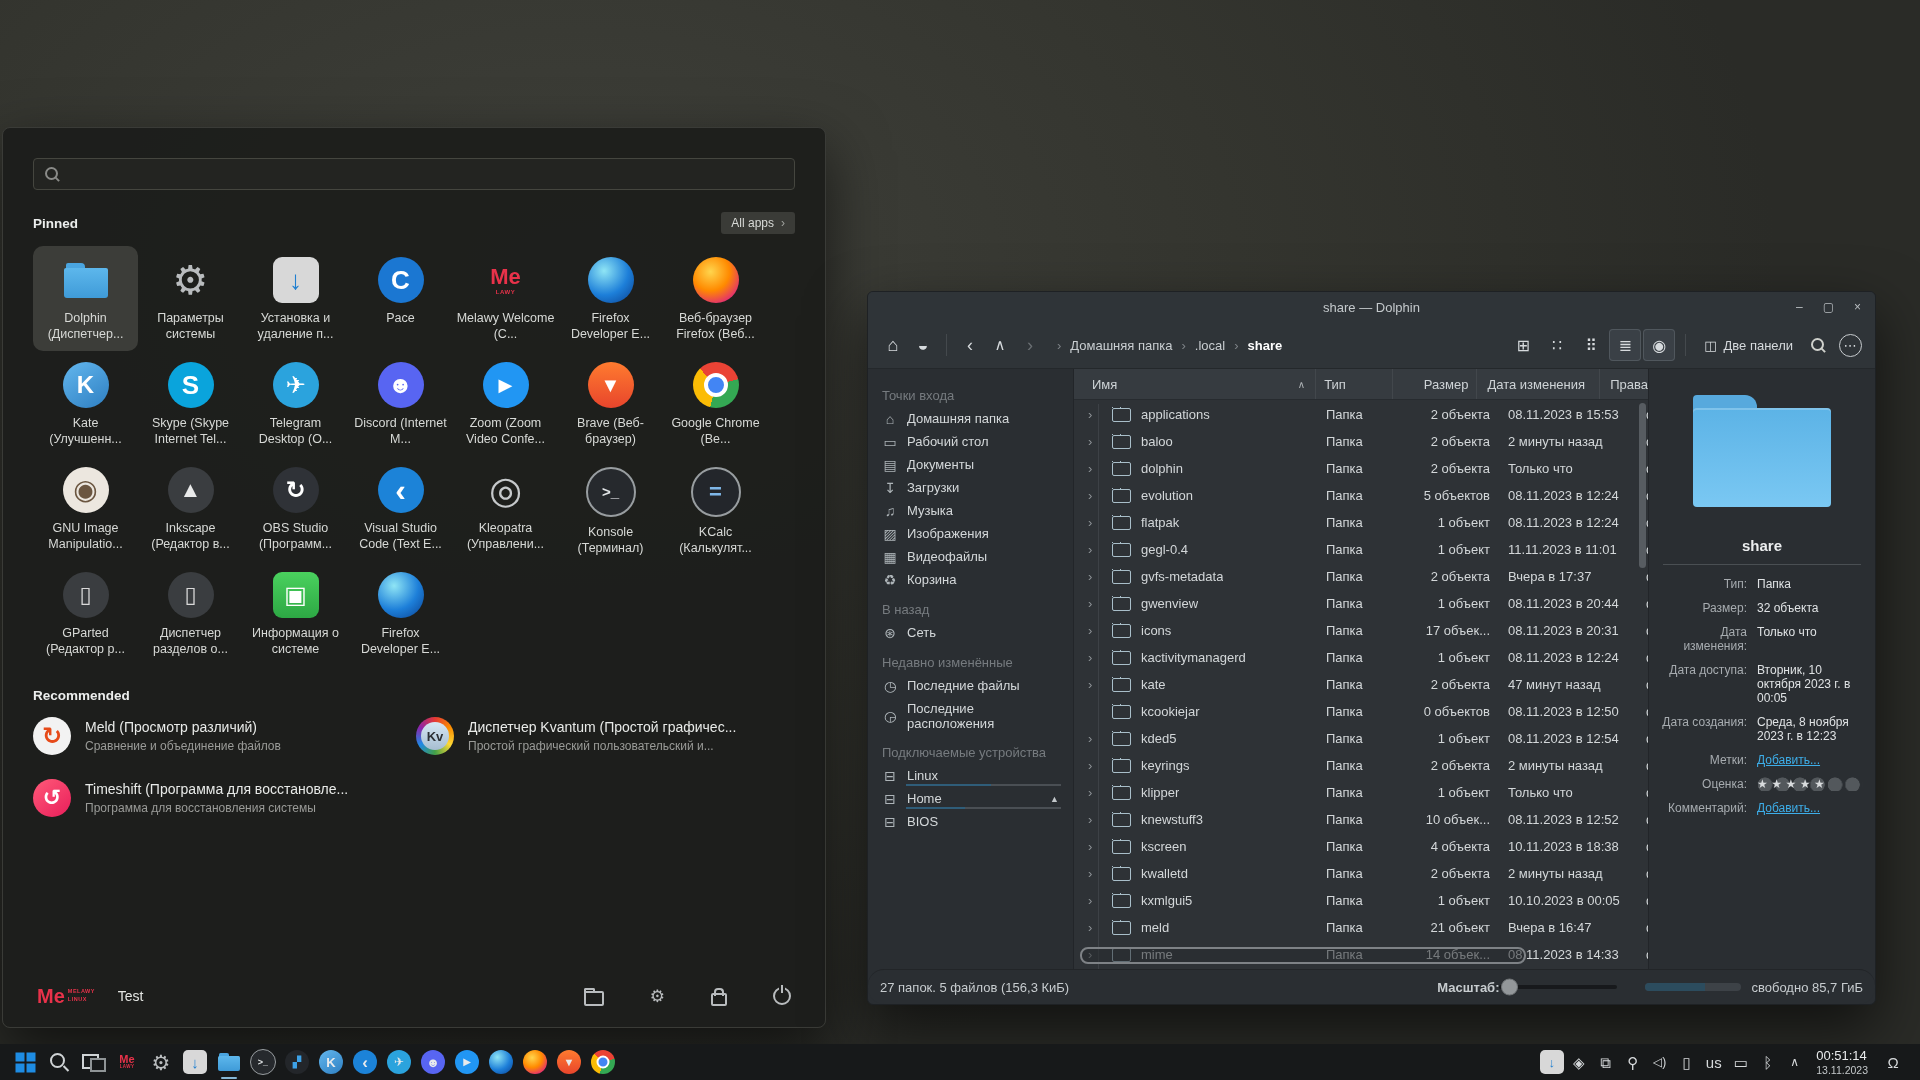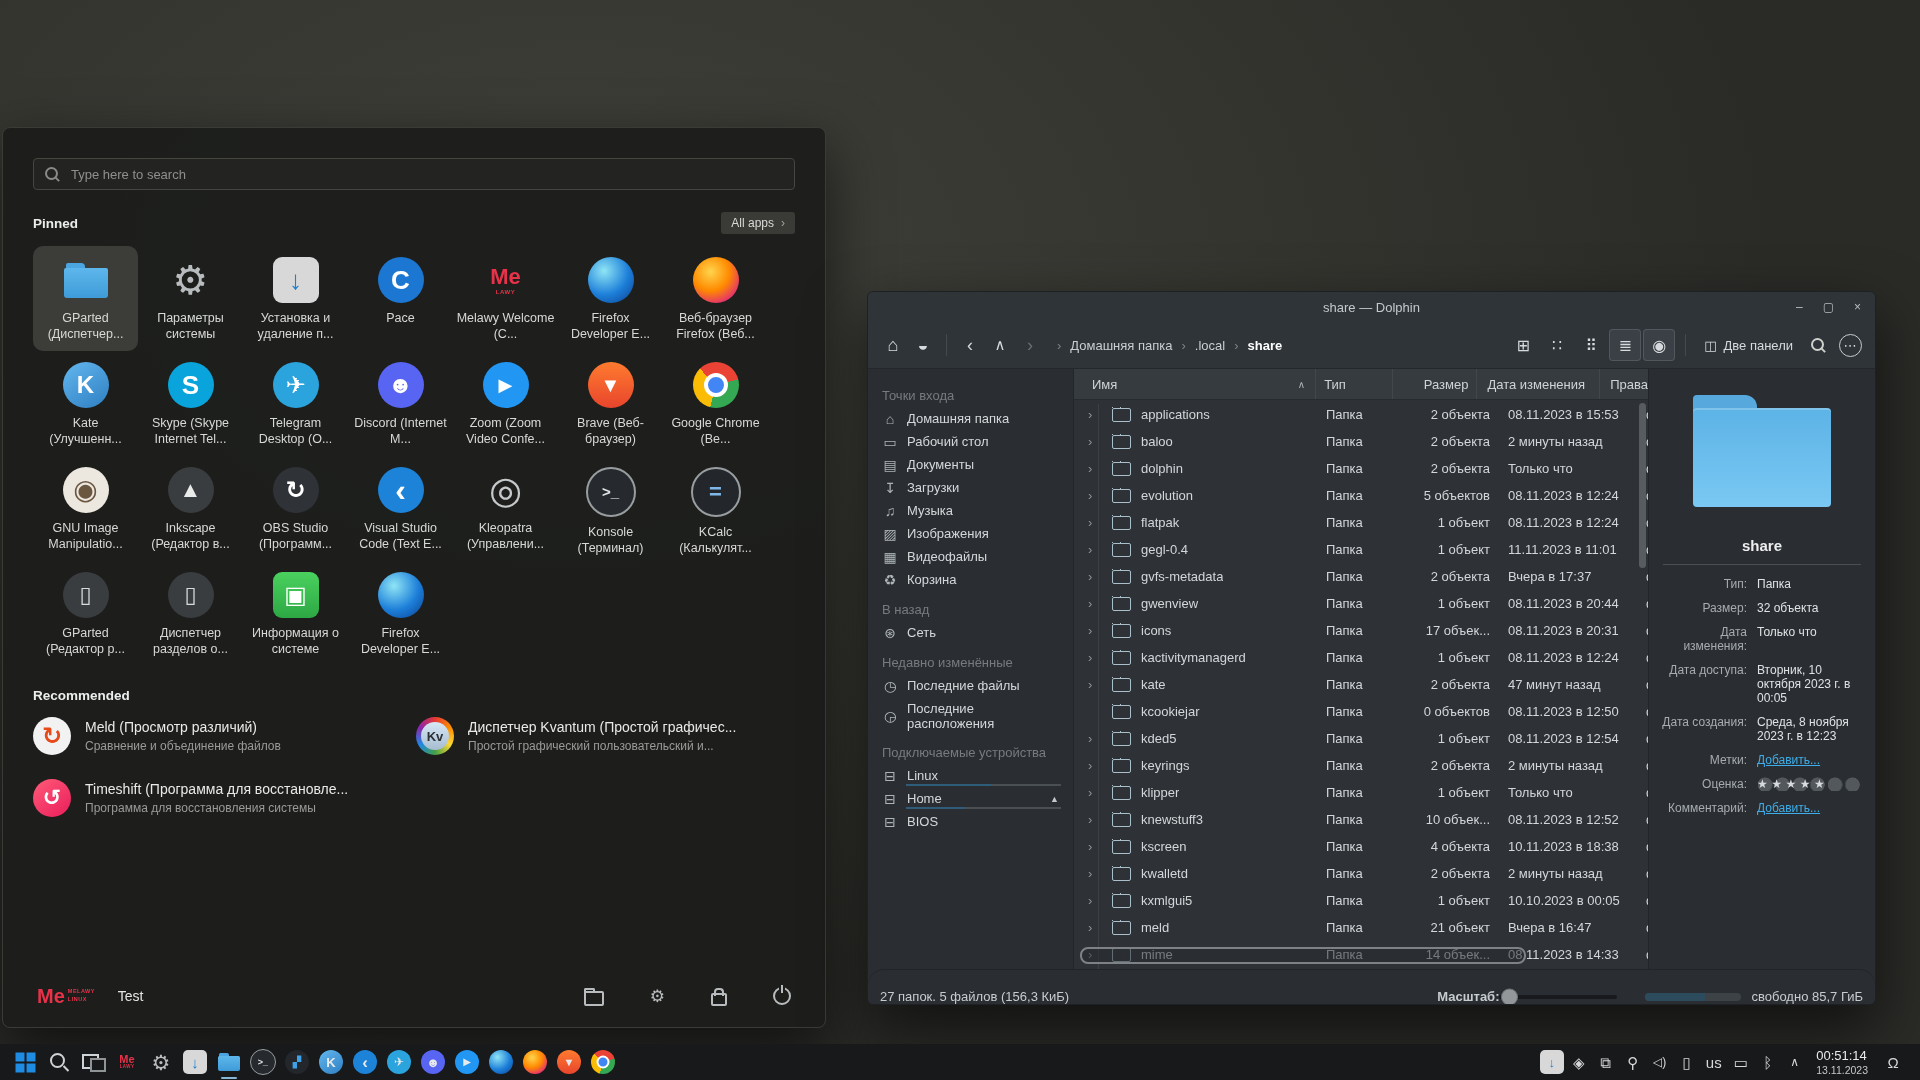--- a/index.html
+++ b/index.html
@@ -147,21 +147,21 @@
   .info-name{text-align:center;font-weight:bold;font-size:15px;color:#eceeef;margin-top:30px;}
   .info-hr{border:none;border-top:1px solid #4a4f53;margin:10px 2px 12px;}
   .fields{display:grid;grid-template-columns:86px 1fr;column-gap:10px;row-gap:10px;}
   .f-label{text-align:right;color:#a7acb0;}
   .f-value{color:#dfe2e4;word-wrap:break-word;}
   .f-value.link{color:#3daee9;text-decoration:underline;}
   .f-value.stars{color:#d8dbdd;letter-spacing:3.5px;font-size:12px;
     background-image:radial-gradient(circle 7.5px at 8px 55%, #53585c 7px, transparent 7.5px);
     background-size:17.5px 100%;background-repeat:repeat-x;display:inline-block;padding-right:2px;}
   .statusbar{height:34px;flex:none;background:#2a2e32;border-top:1px solid #222528;
-    display:flex;align-items:flex-end;padding:0 12px;color:#c7cccf;font-size:13px;border-radius:16px;}
+    display:flex;align-items:center;padding:0 12px;color:#c7cccf;font-size:13px;border-radius:16px;}
   .sb-zoom{margin-left:auto;display:flex;align-items:center;font-weight:bold;}
   .track{width:118px;height:4px;background:#17191c;border-radius:2px;position:relative;}
   .knob{position:absolute;left:2px;top:50%;transform:translateY(-50%);width:15px;height:15px;
     border-radius:50%;background:#93979a;border:1px solid #6f7376;}
   .sb-free{margin-left:28px;display:flex;align-items:center;gap:10px;}
   .cap{width:96px;height:8px;border-radius:4px;background:#3d4247;overflow:hidden;}
   .cap i{display:block;height:100%;width:62%;background:#2c4c5e;}
 
   
   #taskbar{position:absolute;left:0;right:0;bottom:0;height:36px;background:#17191a;
@@ -209,38 +209,37 @@
     font-size:15px;margin-right:6px;}
 </style>
 </head>
 <body>
 
 <div id="desktop">
 
   <div id="launcher">
     <div class="search-wrap">
       <span class="mag"></span>
-      <input type="text" placeholder="Type here to search" style="">
     </div>
     <div class="l-body">
       <div class="sec-head">
         <span class="sec-title">Pinned</span>
         <div class="allapps">
           <span>All apps</span>
           <span class="chev">›</span>
         </div>
       </div>
       <div class="grid">
 
           <div class="tile sel">
             <span class="app-ic shape-folder">
               <span class="g"></span>
               <span class="gsub"></span>
             </span>
-            <div class="tile-label">GParted (Диспетчер...</div>
+            <div class="tile-label">Dolphin (Диспетчер...</div>
           </div>
 
           <div class="tile">
             <span class="app-ic" style="--fg: #b9bcbe; --gs: 40px;">
               <span class="g">⚙</span>
               <span class="gsub"></span>
             </span>
             <div class="tile-label">Параметры системы</div>
           </div>
 

